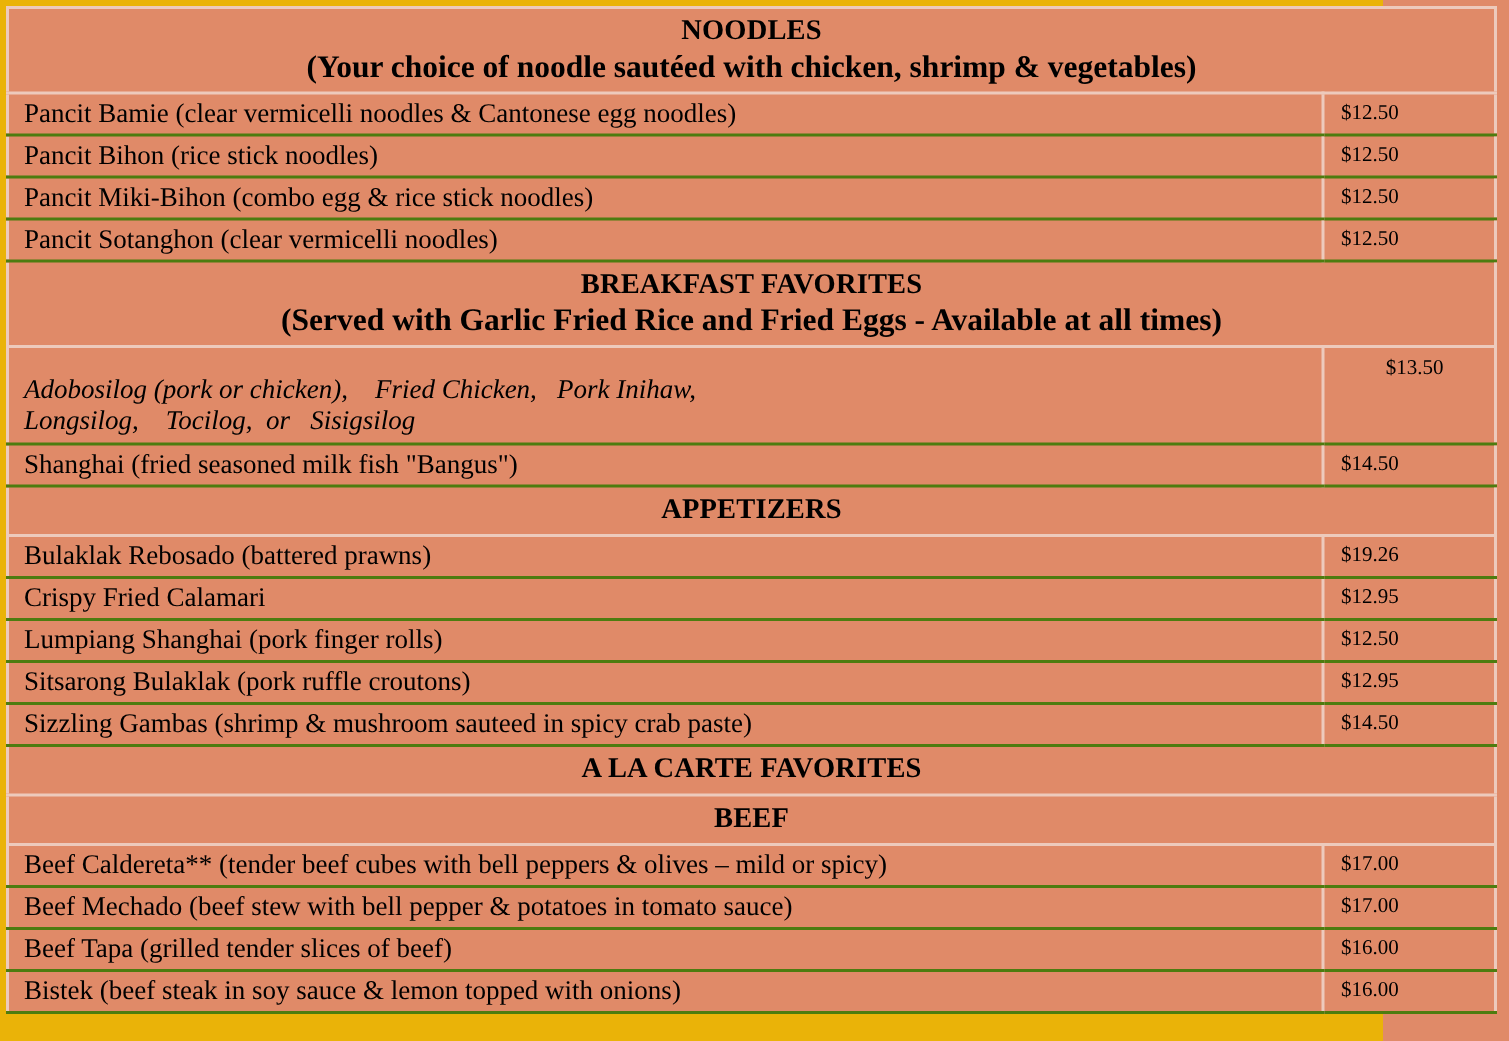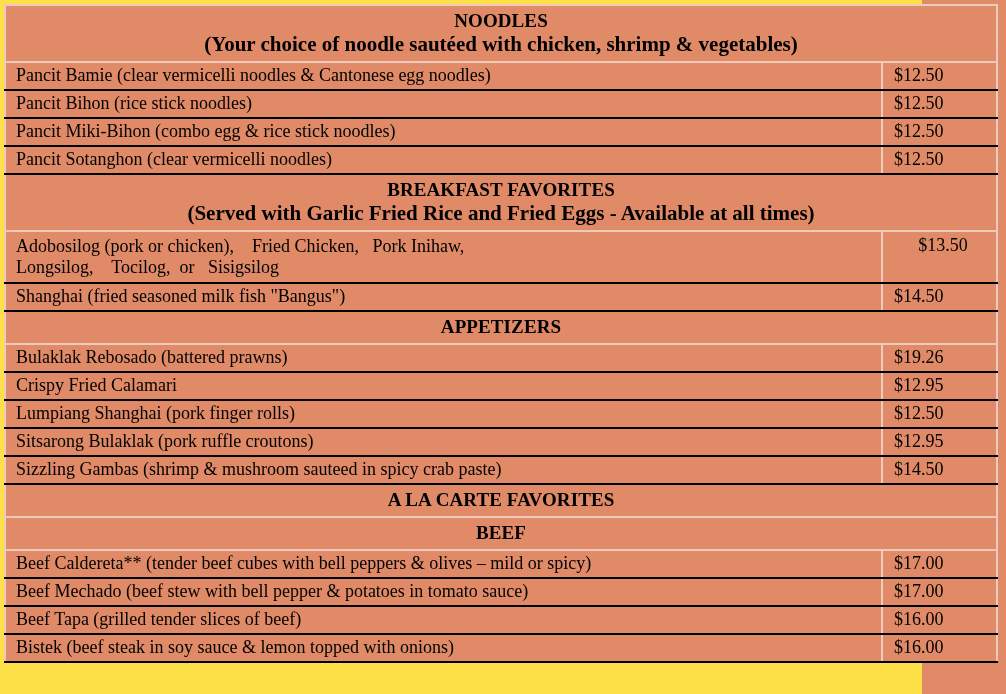--- a/index.html
+++ b/index.html
@@ -11,21 +11,21 @@
     width: 1006px;
     height: 694px;
     overflow: hidden;
     font-family: "Liberation Serif", "DejaVu Serif", serif;
     color: #000000;
   }
   #menu-page {
     position: relative;
     width: 922px;
     height: 694px;
-    background: #fde047;
+    background: #eab308;
     box-sizing: border-box;
     padding: 4px 8px 0 4px;
   }
   table.menu-table {
     width: 100%;
     border-collapse: collapse;
     table-layout: fixed;
     background: #e08a68;
     border-top: 2px solid #edcabc;
     border-left: 2px solid #edcabc;
@@ -46,38 +46,38 @@
     line-height: 23px;
     letter-spacing: 0.1px;
   }
   .section-sub {
     font-weight: bold;
     font-size: 21px;
     line-height: 23px;
     margin-top: 1px;
   }
   tr.item-row > td {
-    border-bottom: 2px solid #000000;
+    border-bottom: 2px solid #4d7c0f;
     vertical-align: middle;
   }
   td.item-cell {
     border-right: 2px solid #edcabc;
     padding: 2px 6px 3px 10px;
     font-size: 18px;
     line-height: 21px;
     text-align: left;
     white-space: pre-wrap;
   }
   td.price-cell {
     padding: 2px 4px 3px 11px;
-    font-size: 18px;
+    font-size: 14px;
     line-height: 21px;
     text-align: left;
   }
-  td.item-cell.two-line { padding-top: 4px; padding-bottom: 4px; }
+  td.item-cell.two-line { padding-top: 17px; padding-bottom: 4px; font-style: italic; }
   td.price-cell.two-line { vertical-align: top; padding-top: 3px; text-align: center; }
   .line2 { display: block; }
 </style>
 </head>
 <body>
 
 <div id="menu-page">
   <table class="menu-table">
     <colgroup>
       <col class="c-item">

